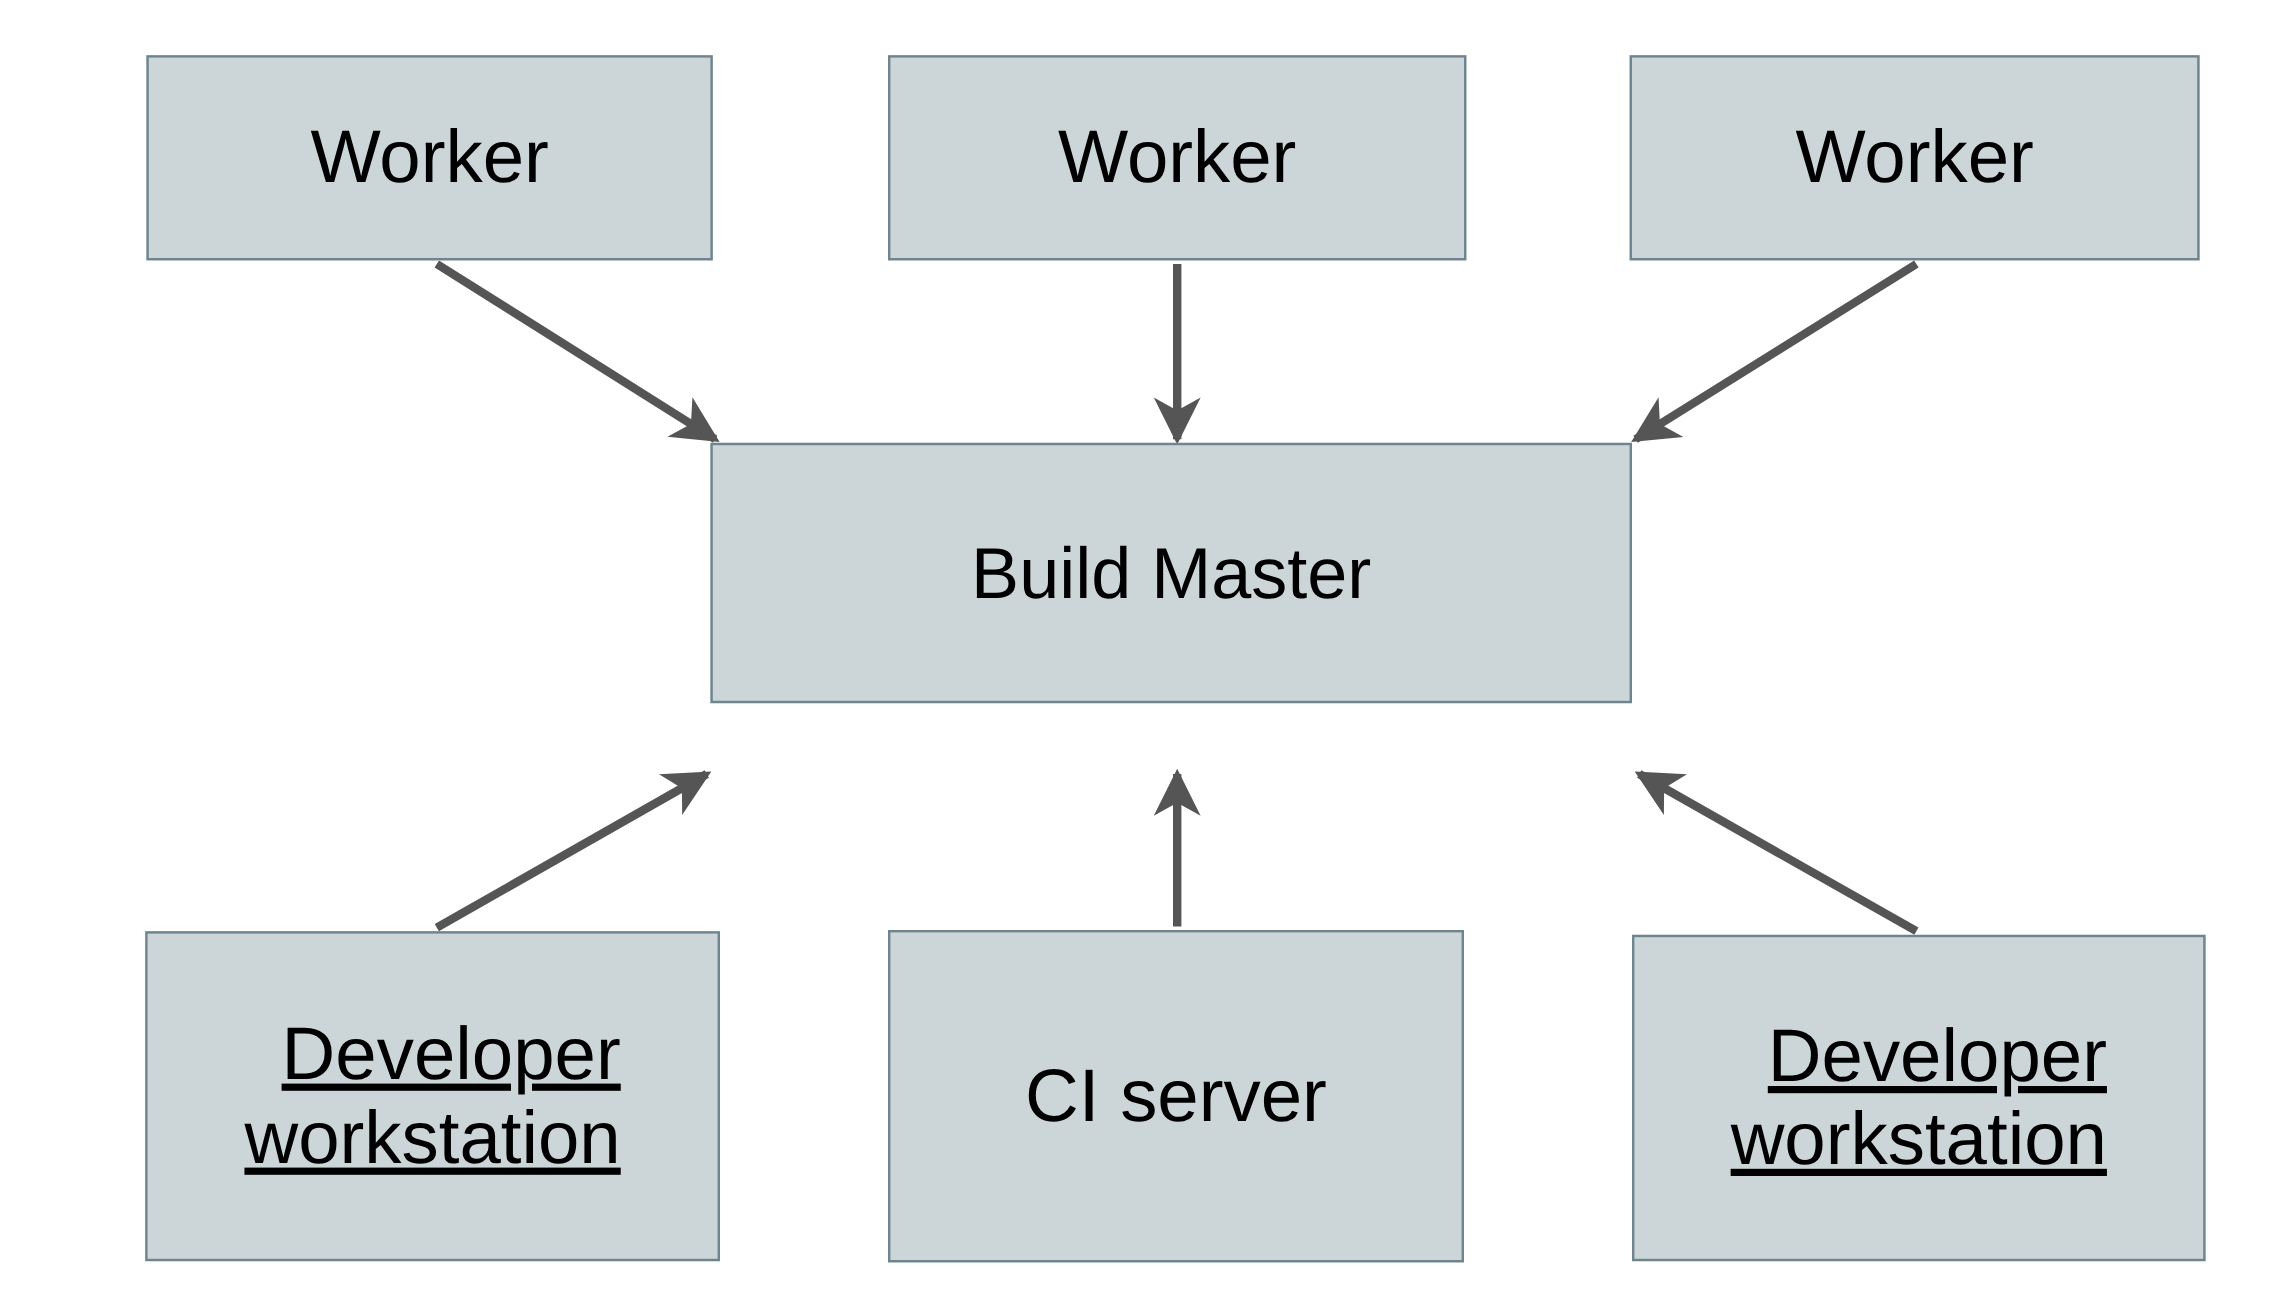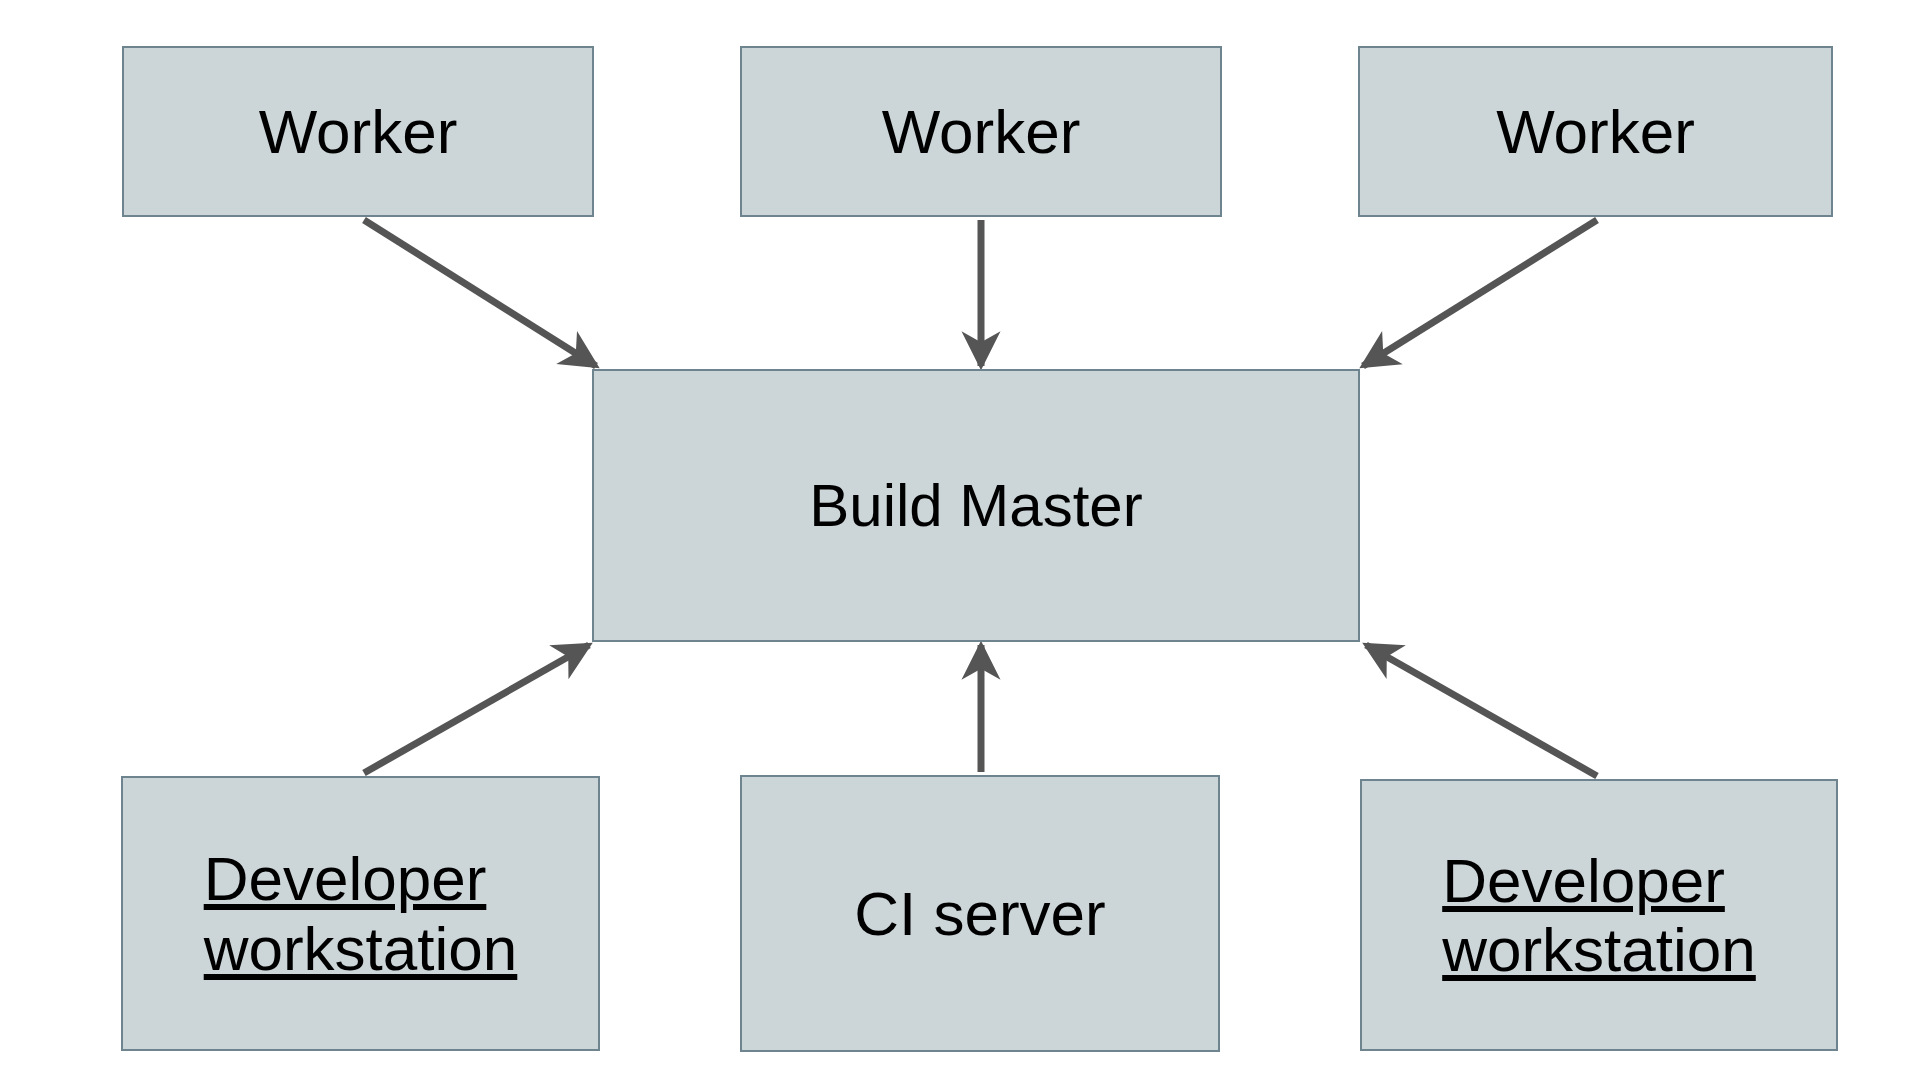--- a/index.html
+++ b/index.html
@@ -26,33 +26,33 @@
     pointer-events: none;
   }
   .node {
     position: absolute;
     box-sizing: border-box;
     background: #ccd5d8;
     border: 2px solid #6e8590;
     display: flex;
     align-items: center;
     justify-content: center;
-    text-align: left;
+    text-align: right;
   }
   .node-label {
     color: #000000;
     font-weight: 400;
     line-height: 1.12;
     white-space: pre-line;
     letter-spacing: 0px;
   }
   .n-worker1 { left: 122px;  top: 46px;  width: 472px; height: 171px; }
   .n-worker2 { left: 740px;  top: 46px;  width: 482px; height: 171px; }
   .n-worker3 { left: 1358px; top: 46px;  width: 475px; height: 171px; }
-  .n-master  { left: 592px;  top: 369px; width: 768px; height: 273px; }
+  .n-master  { left: 592px;  top: 369px; width: 768px; height: 217px; }
   .n-devl    { left: 121px;  top: 776px; width: 479px; height: 275px; }
   .n-ci      { left: 740px;  top: 775px; width: 480px; height: 277px; }
   .n-devr    { left: 1360px; top: 779px; width: 478px; height: 272px; }
 
   .fs-worker { font-size: 62px; }
   .fs-master { font-size: 60px; }
   .fs-dev    { font-size: 62px; text-decoration: underline; }
   .fs-ci     { font-size: 62px; }
 </style>
 </head>

